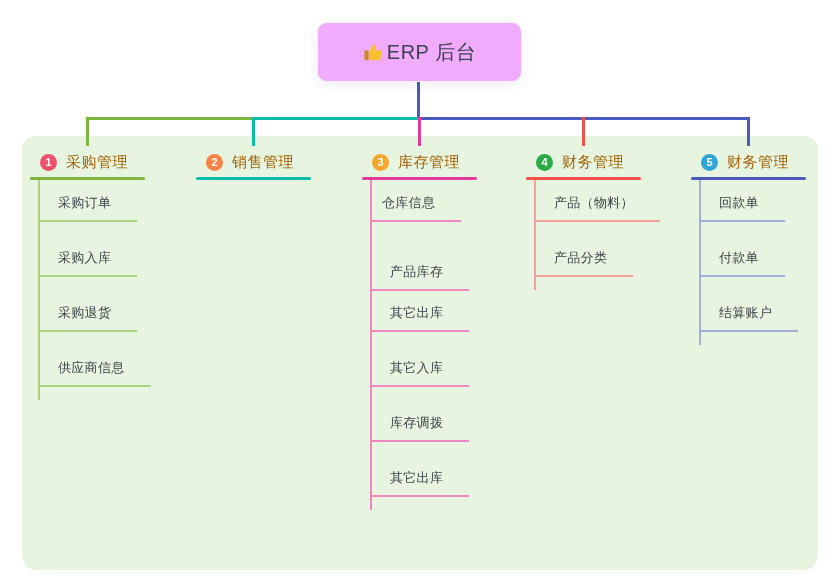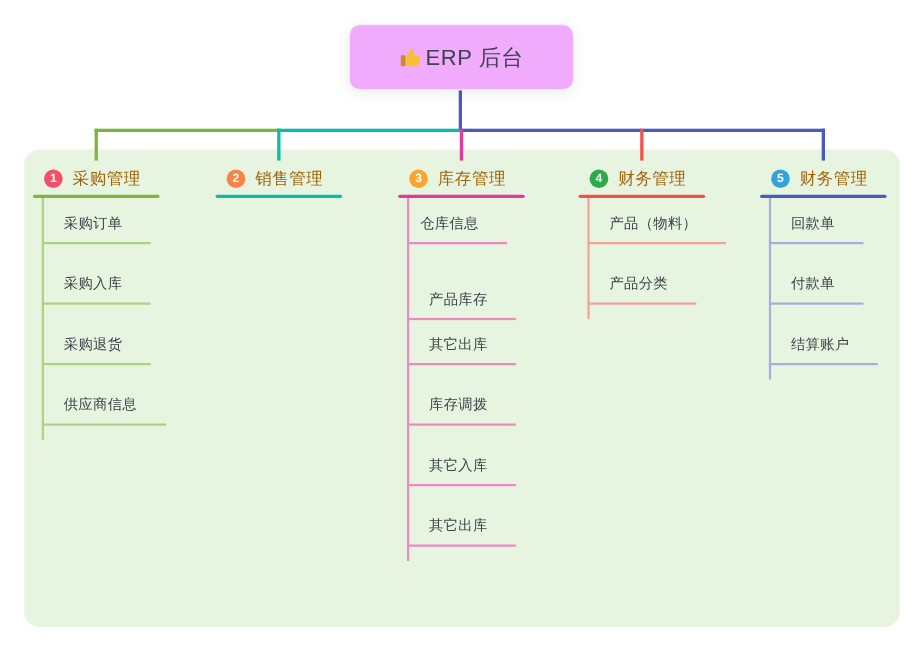--- a/index.html
+++ b/index.html
@@ -137,24 +137,24 @@
           <div class="child">
             <div class="child-inner" style="border-bottom-color: rgb(239, 135, 195); padding-left: 12px;"><span class="child-label">仓库信息</span></div>
           </div>
           <div class="child">
             <div class="child-inner" style="border-bottom-color: rgb(239, 135, 195); margin-top: 28px;"><span class="child-label">产品库存</span></div>
           </div>
           <div class="child">
             <div class="child-inner" style="border-bottom-color: rgb(239, 135, 195);"><span class="child-label">其它出库</span></div>
           </div>
           <div class="child">
-            <div class="child-inner" style="border-bottom-color: rgb(239, 135, 195);"><span class="child-label">库存调拨</span></div>
+            <div class="child-inner" style="border-bottom-color: rgb(239, 135, 195);"><span class="child-label">其它入库</span></div>
           </div>
           <div class="child">
-            <div class="child-inner" style="border-bottom-color: rgb(239, 135, 195);"><span class="child-label">其它入库</span></div>
+            <div class="child-inner" style="border-bottom-color: rgb(239, 135, 195);"><span class="child-label">库存调拨</span></div>
           </div>
           <div class="child">
             <div class="child-inner" style="border-bottom-color: rgb(239, 135, 195);"><span class="child-label">其它出库</span></div>
           </div>
         </div>
       </div>
       <div class="branch" style="left: 526px;">
         <div class="branch-header">
           <span class="badge" style="background: rgb(43, 171, 71);">4</span>
           <span class="branch-title">财务管理</span>

